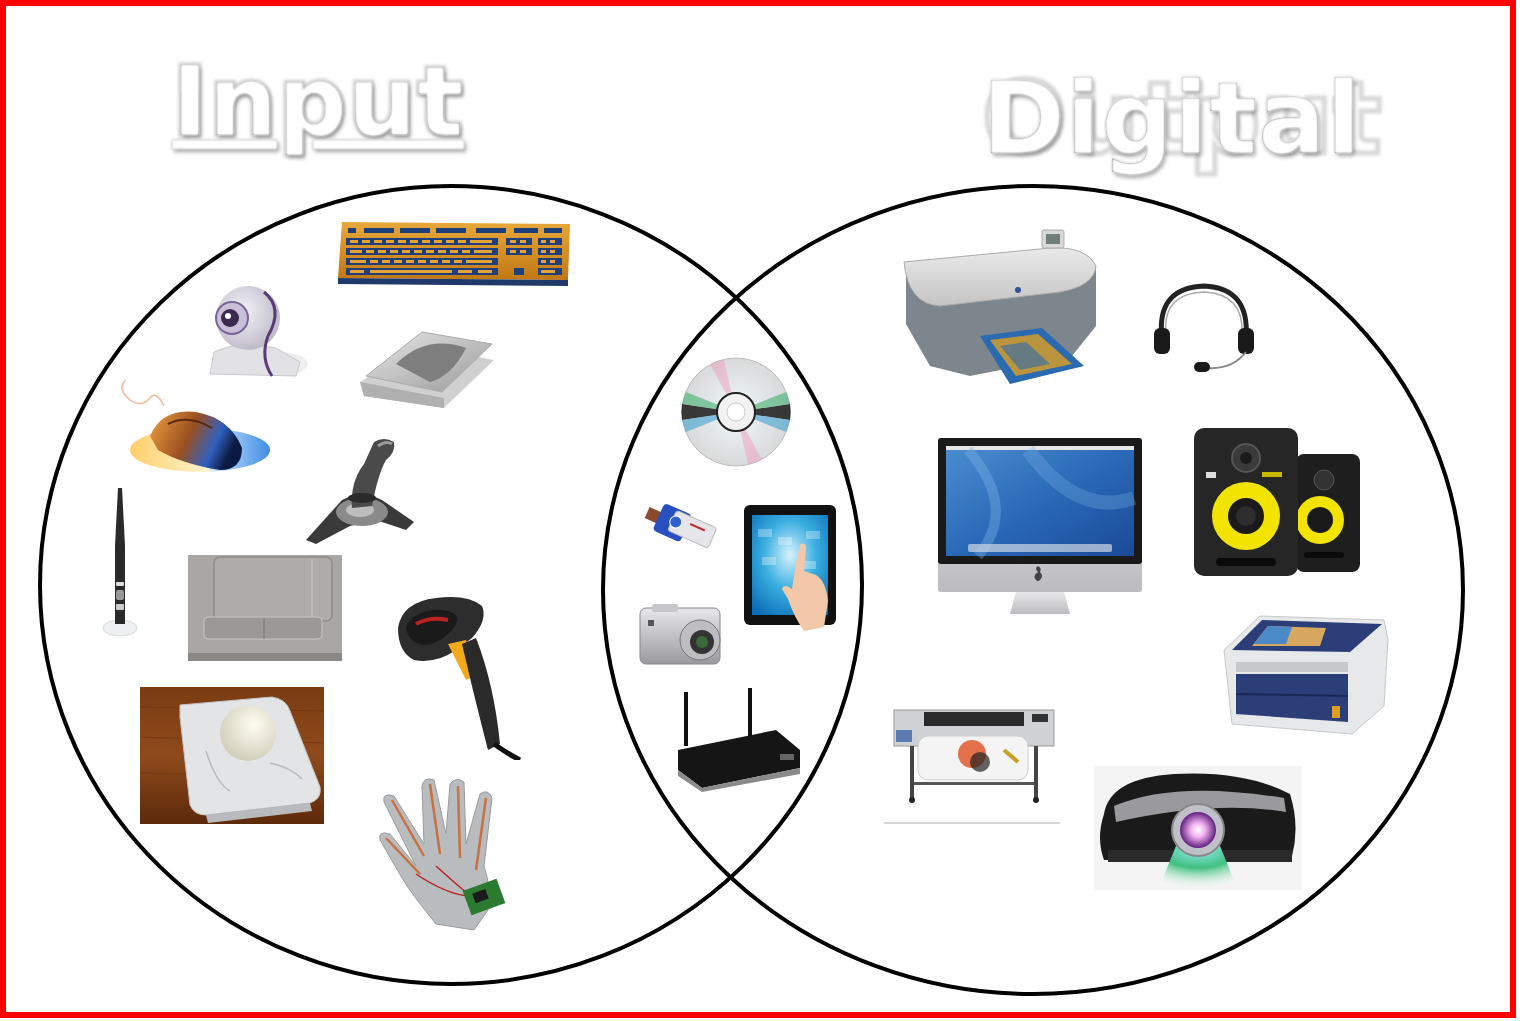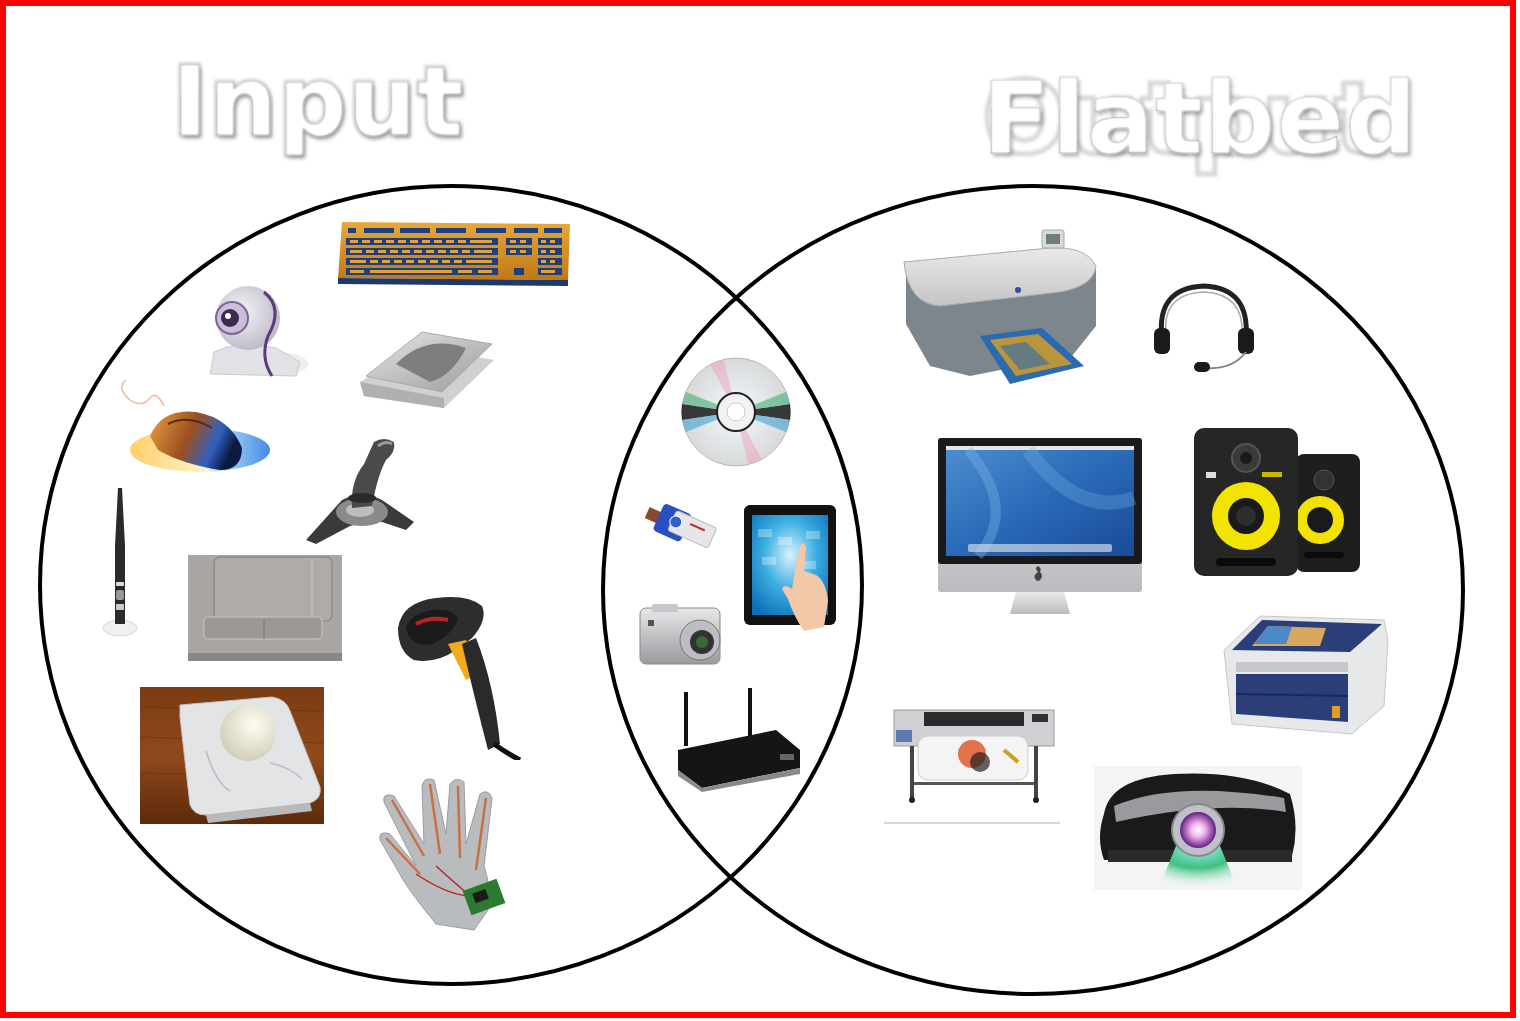--- a/index.html
+++ b/index.html
@@ -4,36 +4,36 @@
 <style>
   html, body { margin: 0; padding: 0; background: #ffffff; }
   body { width: 1520px; height: 1021px; position: relative; overflow: hidden; font-family: "DejaVu Sans", sans-serif; }
   .frame { position: absolute; left: 0; top: 0; width: 1516px; height: 1018px; box-sizing: border-box; border: 6px solid #ff0000; background: #fff; }
   .heading { position: absolute; font-family: "DejaVu Sans", sans-serif; font-weight: bold; color: #000; letter-spacing: 1px;
     text-shadow: 0 0 2px #fff, 0 0 3px #bbb, 2px 3px 4px rgba(0,0,0,0.35);
     background: linear-gradient(to bottom, #6b6b6b 0%, #6b6b6b 42%, #000 42%, #000 100%);
     -webkit-background-clip: text; background-clip: text; -webkit-text-fill-color: transparent; }
   .heading-shadow { position: absolute; font-family: "DejaVu Sans", sans-serif; font-weight: bold; color: transparent; letter-spacing: 1px;
     -webkit-text-stroke: 5px #d8d8d8; filter: blur(1.5px); }
-  #title-input, #title-input-s { left: 172px; top: 46px; font-size: 96px; }
+  #title-input, #title-input-s { left: 172px; top: 46px; font-size: 96px; text-decoration: underline; }
   #title-output, #title-output-s { left: 982px; top: 60px; font-size: 100px; }
   svg.venn { position: absolute; left: 0; top: 0; }
   .device { position: absolute; }
   .device svg { display: block; width: 100%; height: 100%; }
   .label-hidden { position: absolute; width: 1px; height: 1px; overflow: hidden; clip: rect(0 0 0 0); }
 </style>
 </head>
 <body>
 
 <div class="frame"></div>
 
 <div class="heading-shadow" id="title-input-s">Input</div>
 <div class="heading" id="title-input">Input</div>
 <div class="heading-shadow" id="title-output-s">Output</div>
-<div class="heading" id="title-output">Flatbed</div>
+<div class="heading" id="title-output">Digital</div>
 
 <svg class="venn" width="1520" height="1021">
   <ellipse cx="451" cy="585" rx="411" ry="399" fill="none" stroke="#000" stroke-width="4"></ellipse>
   <ellipse cx="1033" cy="590" rx="430" ry="404" fill="none" stroke="#000" stroke-width="4"></ellipse>
 </svg>
 
 <div class="device" style="left:336px;top:218px;width:236px;height:72px;">
   <span class="label-hidden">Keyboard</span>
   <svg viewBox="0 0 236 72">
     <defs>

